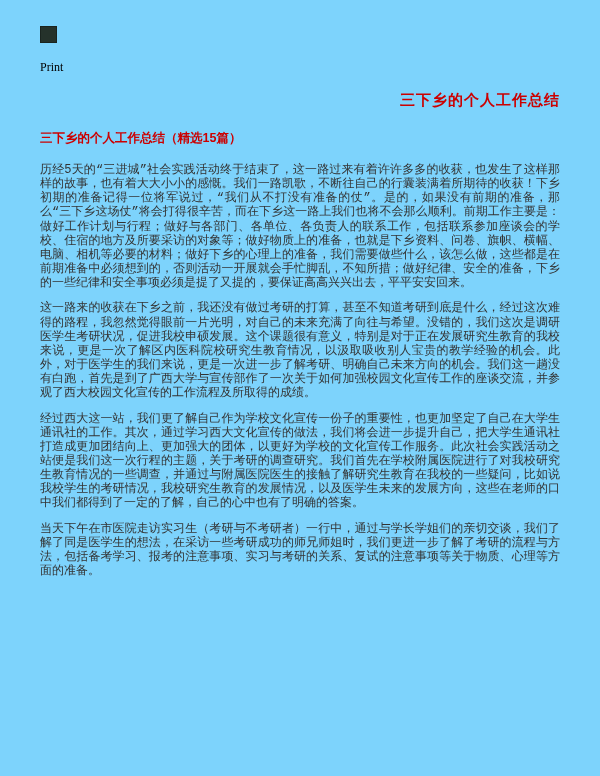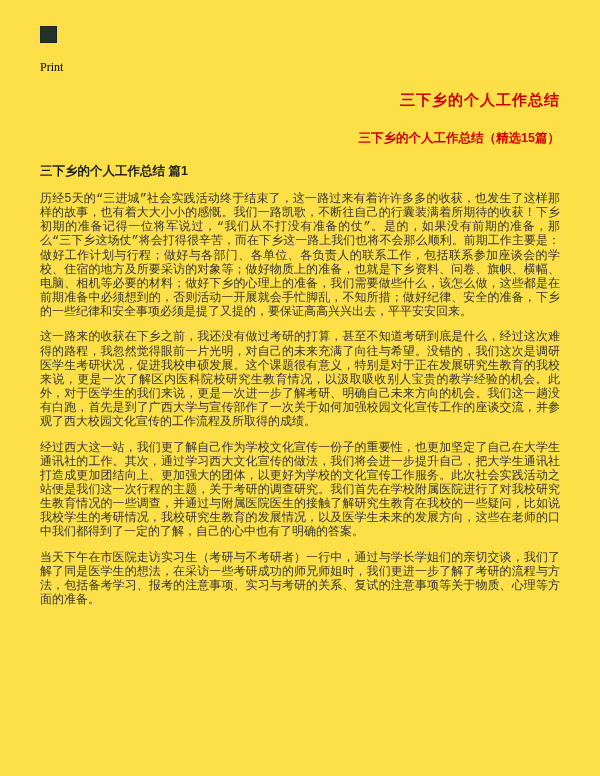--- a/index.html
+++ b/index.html
@@ -1,21 +1,21 @@
 <!DOCTYPE html>
 <html><head>
 <meta charset="utf-8">
 <style>
   html, body { margin: 0; padding: 0; background: #ffffff; }
   .page {
     position: relative;
     width: 600px;
     height: 776px;
     box-sizing: border-box;
-    background: #fde047;
+    background: #7dd3fc;
     padding: 26px 40px 20px 40px;
     font-family: "Liberation Sans", sans-serif;
     overflow: hidden;
   }
   .site-icon {
     width: 15px;
     height: 15px;
     background: #25322b;
     border: 1px solid #1a241f;
     margin-bottom: 14px;
@@ -34,21 +34,21 @@
     font-size: 15px;
     font-weight: bold;
     text-align: right;
     margin: 6px 0 20px 0;
     letter-spacing: 1px;
   }
   h2.doc-subtitle {
     color: #cc0000;
     font-size: 12.5px;
     font-weight: bold;
-    text-align: right;
+    text-align: left;
     margin: 0 0 16px 0;
   }
   h3.section-heading {
     color: #222222;
     font-size: 12.5px;
     font-weight: bold;
     text-align: left;
     margin: 0 0 12px 0;
   }
   p.body-para {
@@ -67,21 +67,20 @@
 <div class="page">
 
   <div class="site-icon"></div>
 
   <div class="print-label">Print</div>
 
   <h1 class="doc-title">三下乡的个人工作总结</h1>
 
   <h2 class="doc-subtitle">三下乡的个人工作总结（精选15篇）</h2>
 
-  <h3 class="section-heading">三下乡的个人工作总结 篇1</h3>
 
   <p class="body-para">历经5天的“三进城”社会实践活动终于结束了，这一路过来有着许许多多的收获，也发生了这样那样的故事，也有着大大小小的感慨。我们一路凯歌，不断往自己的行囊装满着所期待的收获！下乡初期的准备记得一位将军说过，“我们从不打没有准备的仗”。是的，如果没有前期的准备，那么“三下乡这场仗”将会打得很辛苦，而在下乡这一路上我们也将不会那么顺利。前期工作主要是：做好工作计划与行程；做好与各部门、各单位、各负责人的联系工作，包括联系参加座谈会的学校、住宿的地方及所要采访的对象等；做好物质上的准备，也就是下乡资料、问卷、旗帜、横幅、电脑、相机等必要的材料；做好下乡的心理上的准备，我们需要做些什么，该怎么做，这些都是在前期准备中必须想到的，否则活动一开展就会手忙脚乱，不知所措；做好纪律、安全的准备，下乡的一些纪律和安全事项必须是提了又提的，要保证高高兴兴出去，平平安安回来。</p>
 
   <p class="body-para">这一路来的收获在下乡之前，我还没有做过考研的打算，甚至不知道考研到底是什么，经过这次难得的路程，我忽然觉得眼前一片光明，对自己的未来充满了向往与希望。没错的，我们这次是调研医学生考研状况，促进我校申硕发展。这个课题很有意义，特别是对于正在发展研究生教育的我校来说，更是一次了解区内医科院校研究生教育情况，以汲取吸收别人宝贵的教学经验的机会。此外，对于医学生的我们来说，更是一次进一步了解考研、明确自己未来方向的机会。我们这一趟没有白跑，首先是到了广西大学与宣传部作了一次关于如何加强校园文化宣传工作的座谈交流，并参观了西大校园文化宣传的工作流程及所取得的成绩。</p>
 
   <p class="body-para">经过西大这一站，我们更了解自己作为学校文化宣传一份子的重要性，也更加坚定了自己在大学生通讯社的工作。其次，通过学习西大文化宣传的做法，我们将会进一步提升自己，把大学生通讯社打造成更加团结向上、更加强大的团体，以更好为学校的文化宣传工作服务。此次社会实践活动之站便是我们这一次行程的主题，关于考研的调查研究。我们首先在学校附属医院进行了对我校研究生教育情况的一些调查，并通过与附属医院医生的接触了解研究生教育在我校的一些疑问，比如说我校学生的考研情况，我校研究生教育的发展情况，以及医学生未来的发展方向，这些在老师的口中我们都得到了一定的了解，自己的心中也有了明确的答案。</p>
 
   <p class="body-para">当天下午在市医院走访实习生（考研与不考研者）一行中，通过与学长学姐们的亲切交谈，我们了解了同是医学生的想法，在采访一些考研成功的师兄师姐时，我们更进一步了解了考研的流程与方法，包括备考学习、报考的注意事项、实习与考研的关系、复试的注意事项等关于物质、心理等方面的准备。</p>
 
 </div>

